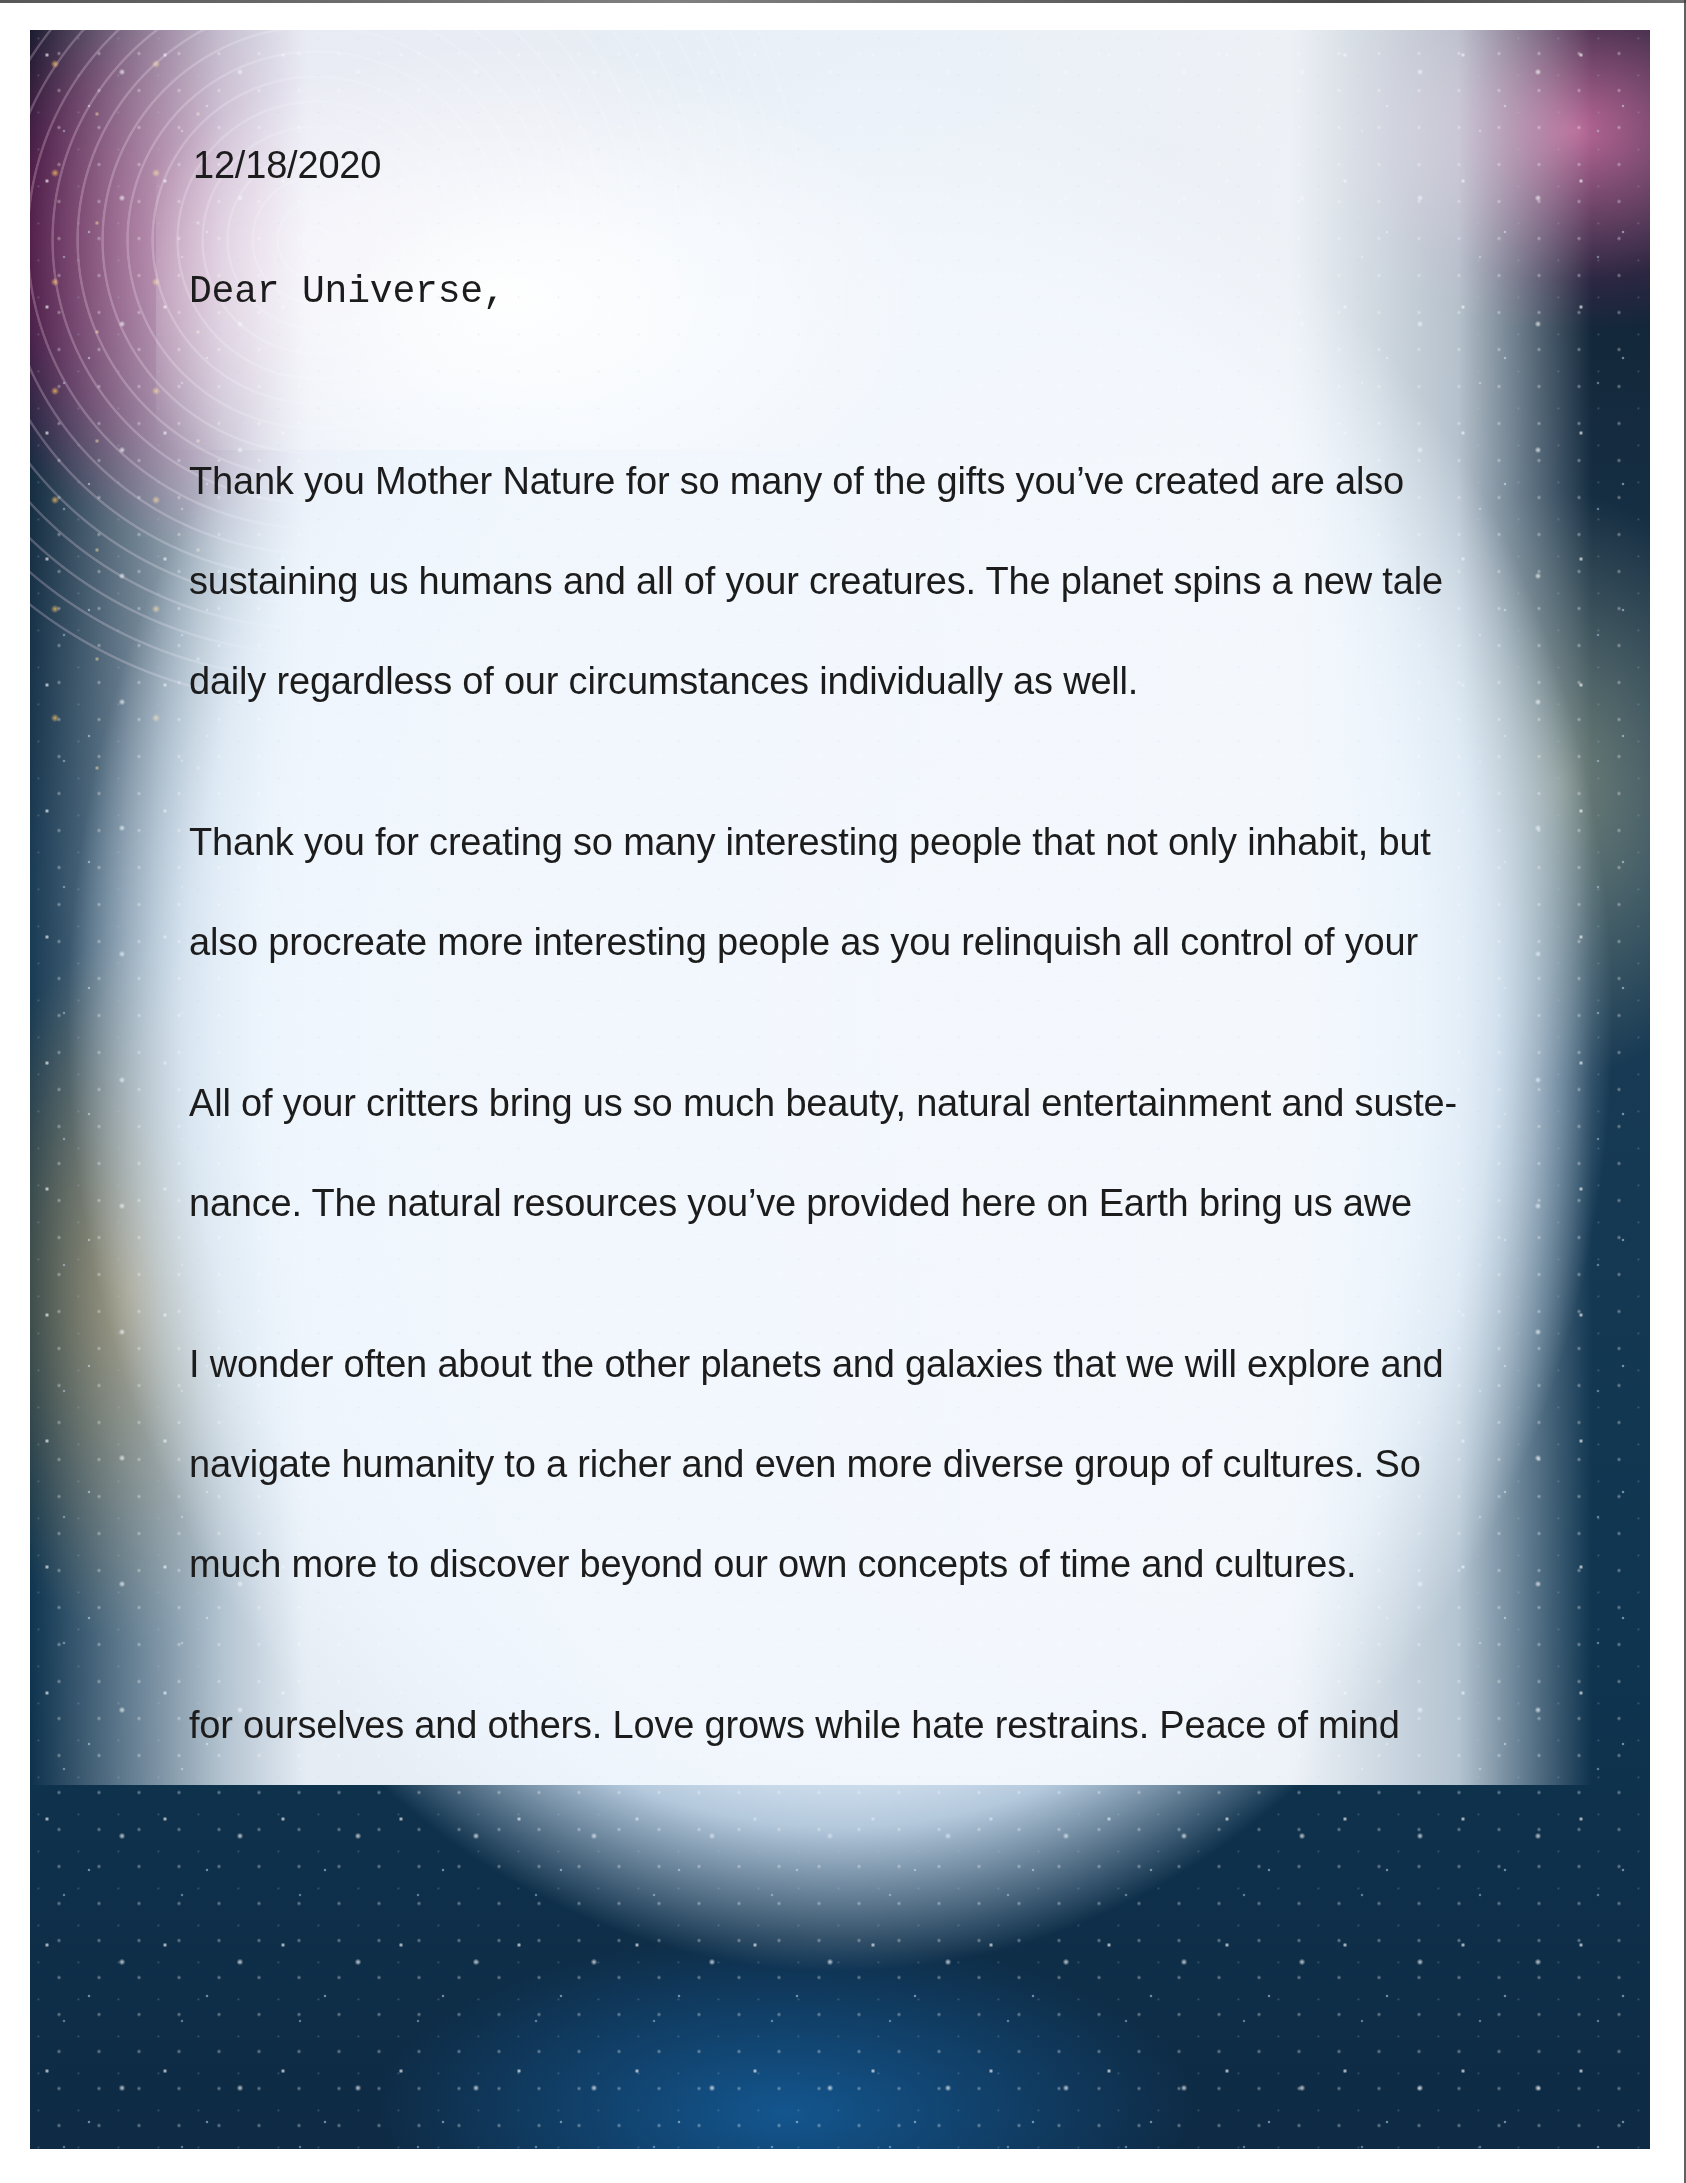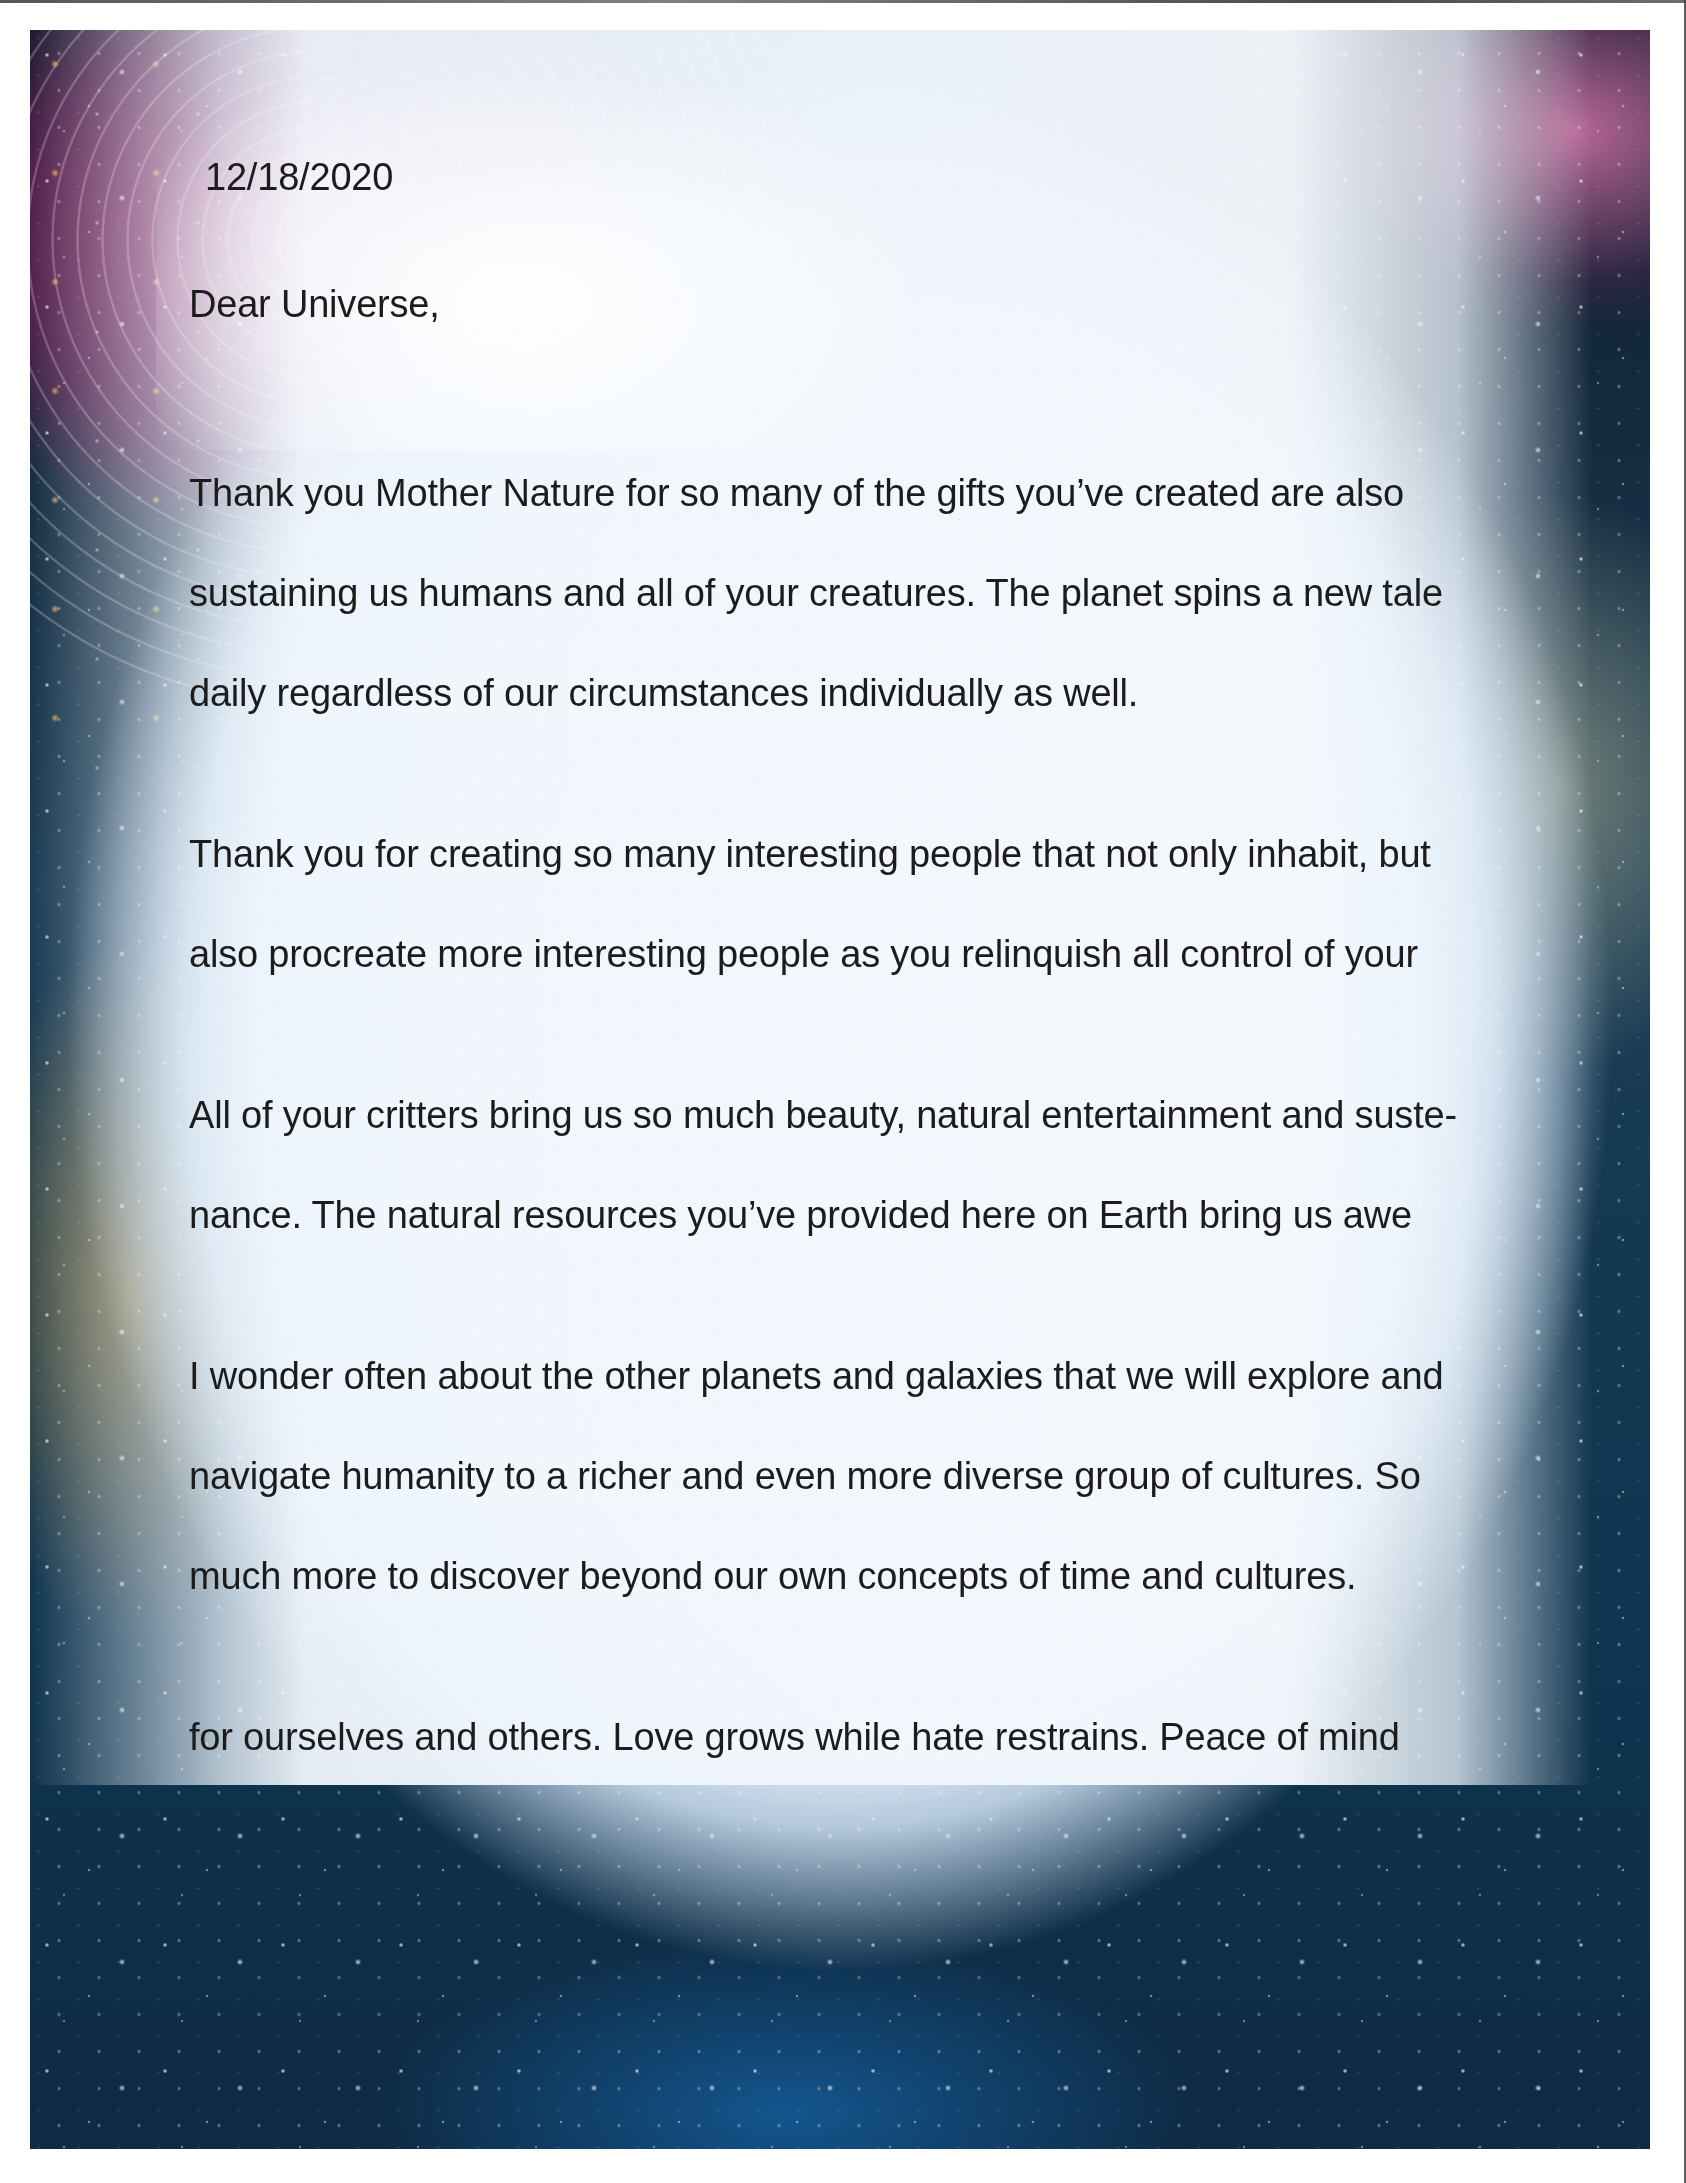--- a/index.html
+++ b/index.html
@@ -118,22 +118,22 @@
     .letter {
       position: absolute;
       left: 189px;
       top: 136px;
       width: 1352px;
       color: #1c1c1c;
       font-size: 38px;
       line-height: 50px;
       letter-spacing: -0.2px;
     }
-    .letter .date { margin: 16px; height: 50px; }
-    .letter .greeting { margin: 0; margin-top: 77px; height: 50px; }
+    .letter .date { margin: 4px; height: 50px; }
+    .letter .greeting { margin: 0; margin-top: 77px; height: 50px; font-family: Liberation Mono, monospace; }
     .letter .body { margin-top: 89px; }
     .letter .para {
       margin: 0 0 11px 0;
       white-space: pre-line;
     }
 
     .letter span { display: block; }
   </style>
 </head>
 <body>

